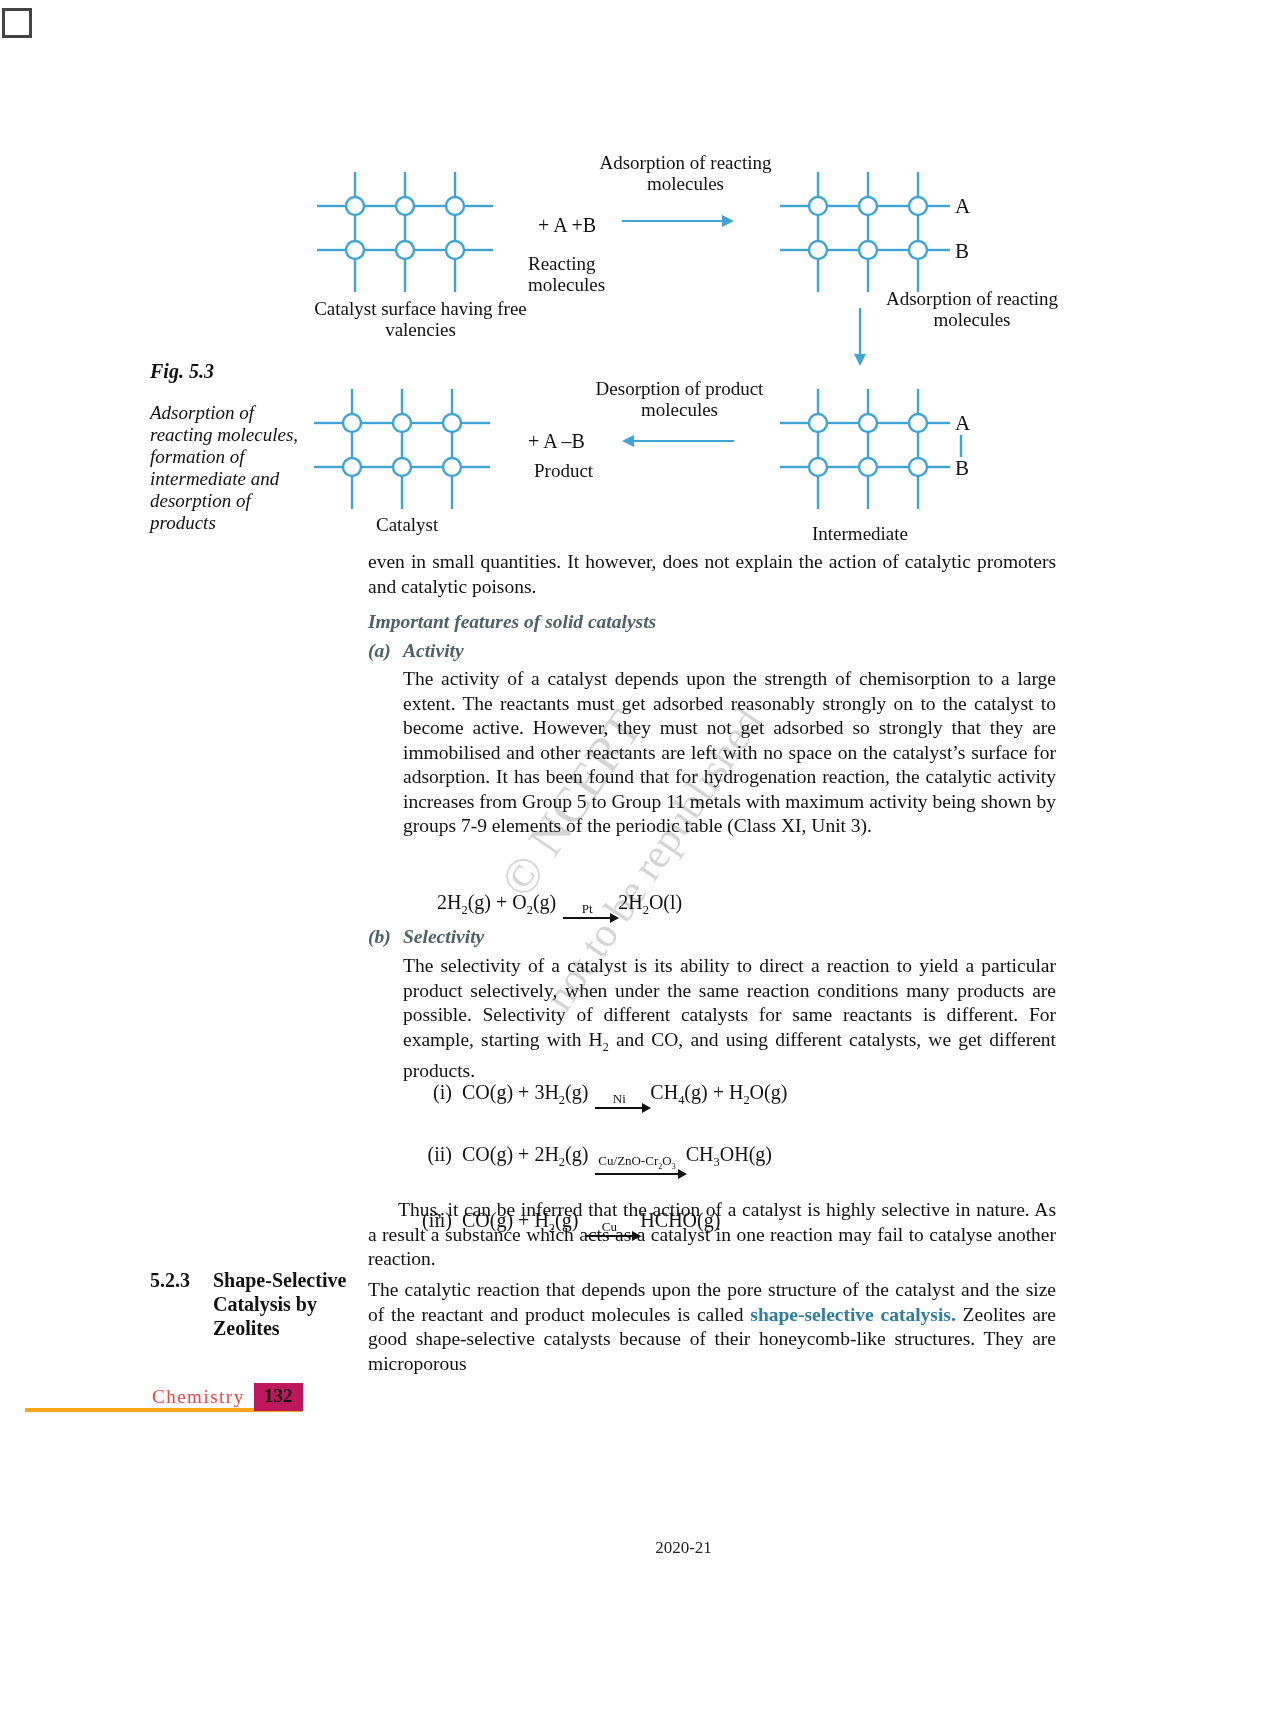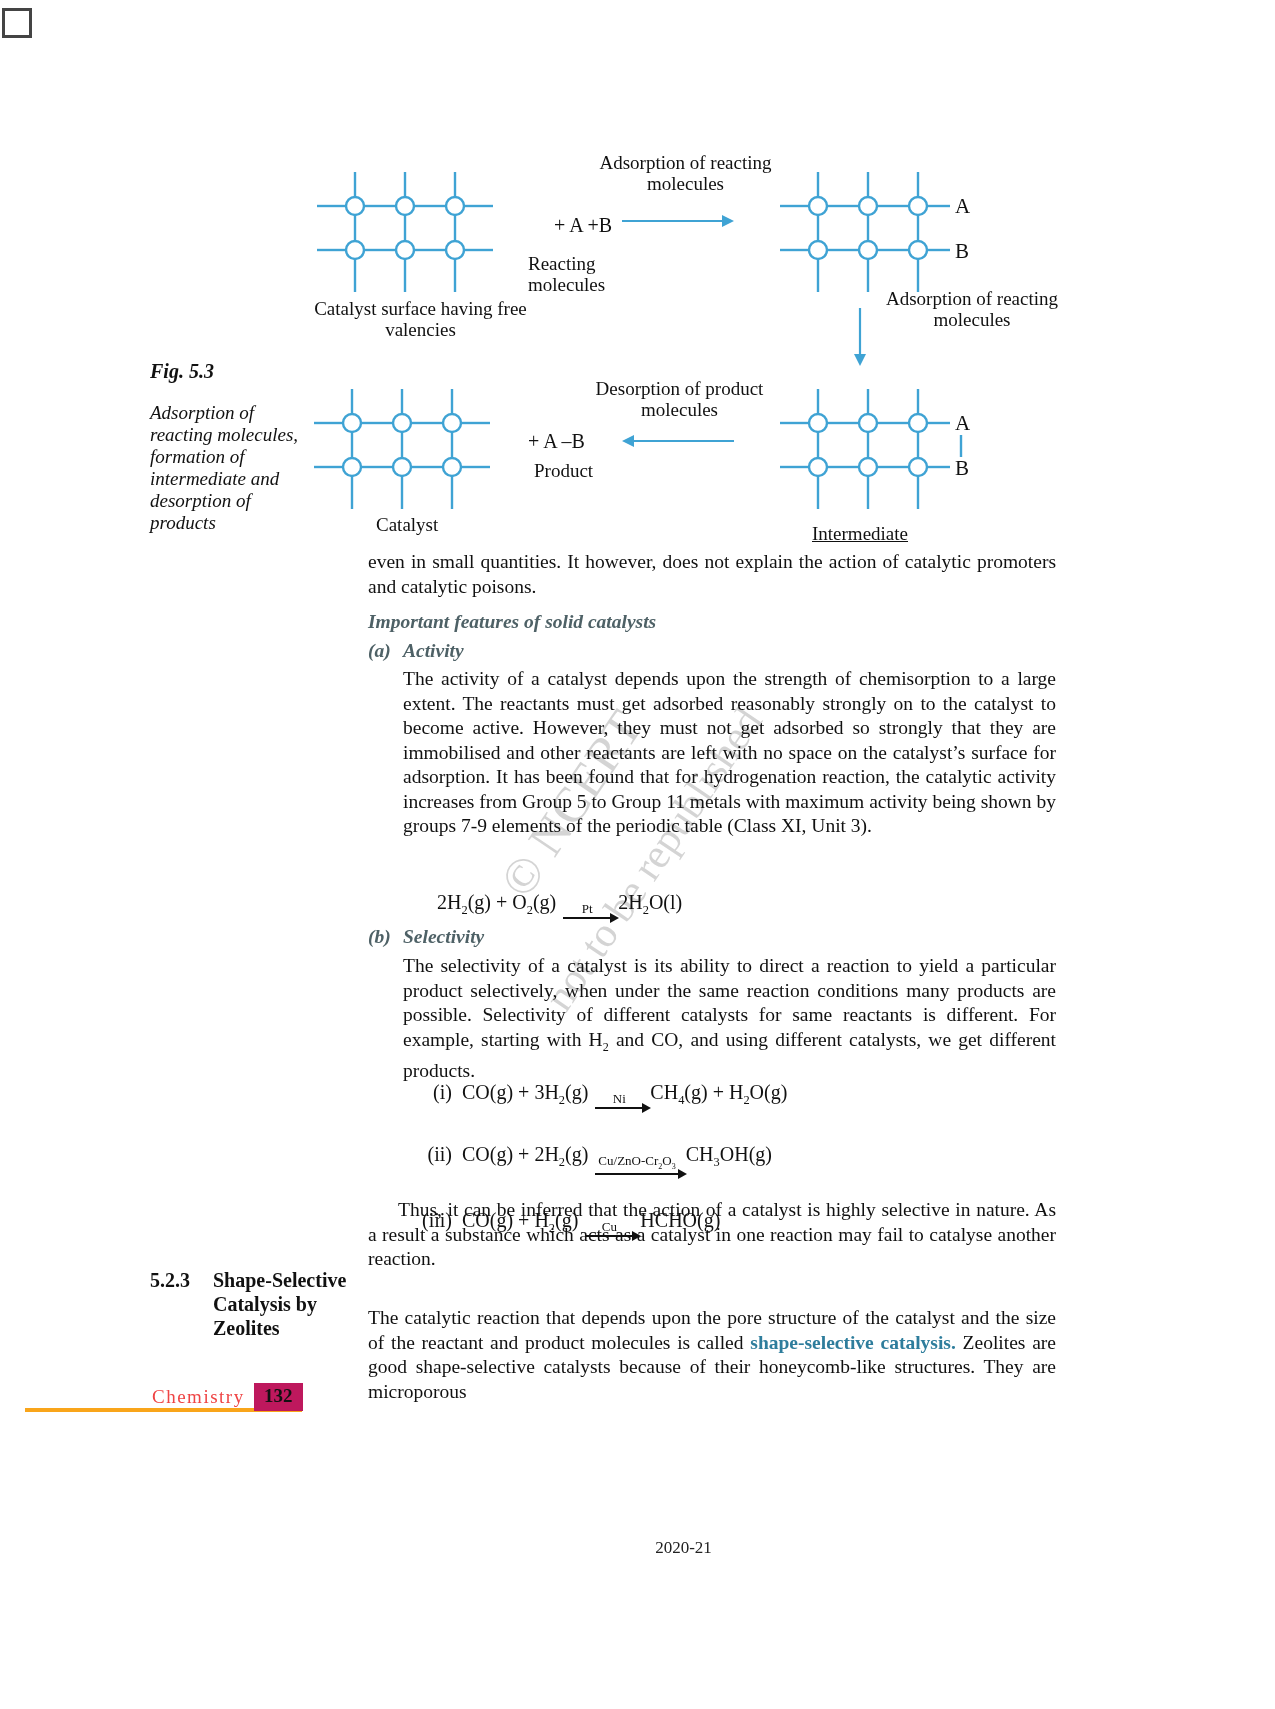--- a/index.html
+++ b/index.html
@@ -90,21 +90,21 @@
       <line x1="90" y1="93" x2="90" y2="126"></line>
       <line x1="140" y1="93" x2="140" y2="126"></line>
     <circle cx="40" cy="40" r="9"></circle>
       <circle cx="90" cy="40" r="9"></circle>
       <circle cx="140" cy="40" r="9"></circle>
     <circle cx="40" cy="84" r="9"></circle>
       <circle cx="90" cy="84" r="9"></circle>
       <circle cx="140" cy="84" r="9"></circle>
   </svg>
 
-  <div class="abs big" style="left:538px; top:214px;margin-left:16px;">+ A +B</div>
+  <div class="abs big" style="left:538px; top:214px;">+ A +B</div>
   <div class="abs fig-label-txt" style="left:528px; top:253px; width:110px;">Reacting molecules</div>
 
   <svg class="abs" style="left:622px; top:212px;" width="112" height="18" viewBox="0 0 112 18">
     <line x1="0" y1="9" x2="100" y2="9" stroke="#3fa3d4" stroke-width="2.2"></line>
     <polygon points="100,3 112,9 100,15" fill="#3fa3d4"></polygon>
   </svg>
 
   <svg class="lattice abs" style="left:778px; top:166px;" width="214" height="132" viewBox="0 0 214 132">
     <line x1="2" y1="40" x2="31" y2="40"></line>
       <line x1="49" y1="40" x2="81" y2="40"></line>
@@ -206,21 +206,21 @@
       <circle cx="90" cy="40" r="9"></circle>
       <circle cx="140" cy="40" r="9"></circle>
     <circle cx="40" cy="84" r="9"></circle>
       <circle cx="90" cy="84" r="9"></circle>
       <circle cx="140" cy="84" r="9"></circle>
     <text x="177" y="47">A</text>
     <text x="177" y="92">B</text>
   </svg>
 
   <div class="abs fig-label-txt" style="left:376px; top:514px;">Catalyst</div>
-  <div class="abs fig-label-txt" style="left:812px; top:523px;text-decoration:underline;">Intermediate</div>
+  <div class="abs fig-label-txt" style="left:812px; top:523px;">Intermediate</div>
 
   <div class="abs para" style="left:368px; top:550px; width:688px;">even in small quantities. It however, does not explain the action of catalytic promoters and catalytic poisons.</div>
 
   <div class="abs features-heading" style="left:368px; top:611px;">Important features of solid catalysts</div>
 
   <div class="abs item-head" style="left:368px; top:640px;">
     <span class="inum">(a)</span>
     <span>Activity</span>
   </div>
 
@@ -261,21 +261,21 @@
     </div>
   </div>
 
   <div class="abs para" style="left:368px; top:1198px; width:688px; text-indent:30px;">Thus, it can be inferred that the action of a catalyst is highly selective in nature. As a result a substance which acts as a catalyst in one reaction may fail to catalyse another reaction.</div>
 
   <div class="abs section-head" style="left:150px; top:1268px; width:210px; padding-left:63px;">
     <span class="snum">5.2.3</span>
     <span class="stitle" style="width:140px;">Shape-Selective Catalysis by Zeolites</span>
   </div>
 
-  <div class="abs para" style="left:368px; top:1306px; width:688px;">The catalytic reaction that depends upon the pore structure of the catalyst and the size of the reactant and product molecules is called <b class="teal">shape-selective catalysis.</b> Zeolites are good shape-selective catalysts because of their honeycomb-like structures. They are microporous</div>
+  <div class="abs para" style="left:368px; top:1278px; width:688px;">The catalytic reaction that depends upon the pore structure of the catalyst and the size of the reactant and product molecules is called <b class="teal">shape-selective catalysis.</b> Zeolites are good shape-selective catalysts because of their honeycomb-like structures. They are microporous</div>
 
   <div class="abs footer-subject" style="left:152px; top:1386px;">Chemistry</div>
   <div class="abs yline" style="left:25px; top:1408px; width:277px; height:4px;"></div>
   <div class="abs page-badge" style="left:254px; top:1383px;">132</div>
 
   <div class="abs year" style="left:0; top:1538px;">2020-21</div>
 
 </div>
 
 </body></html>

